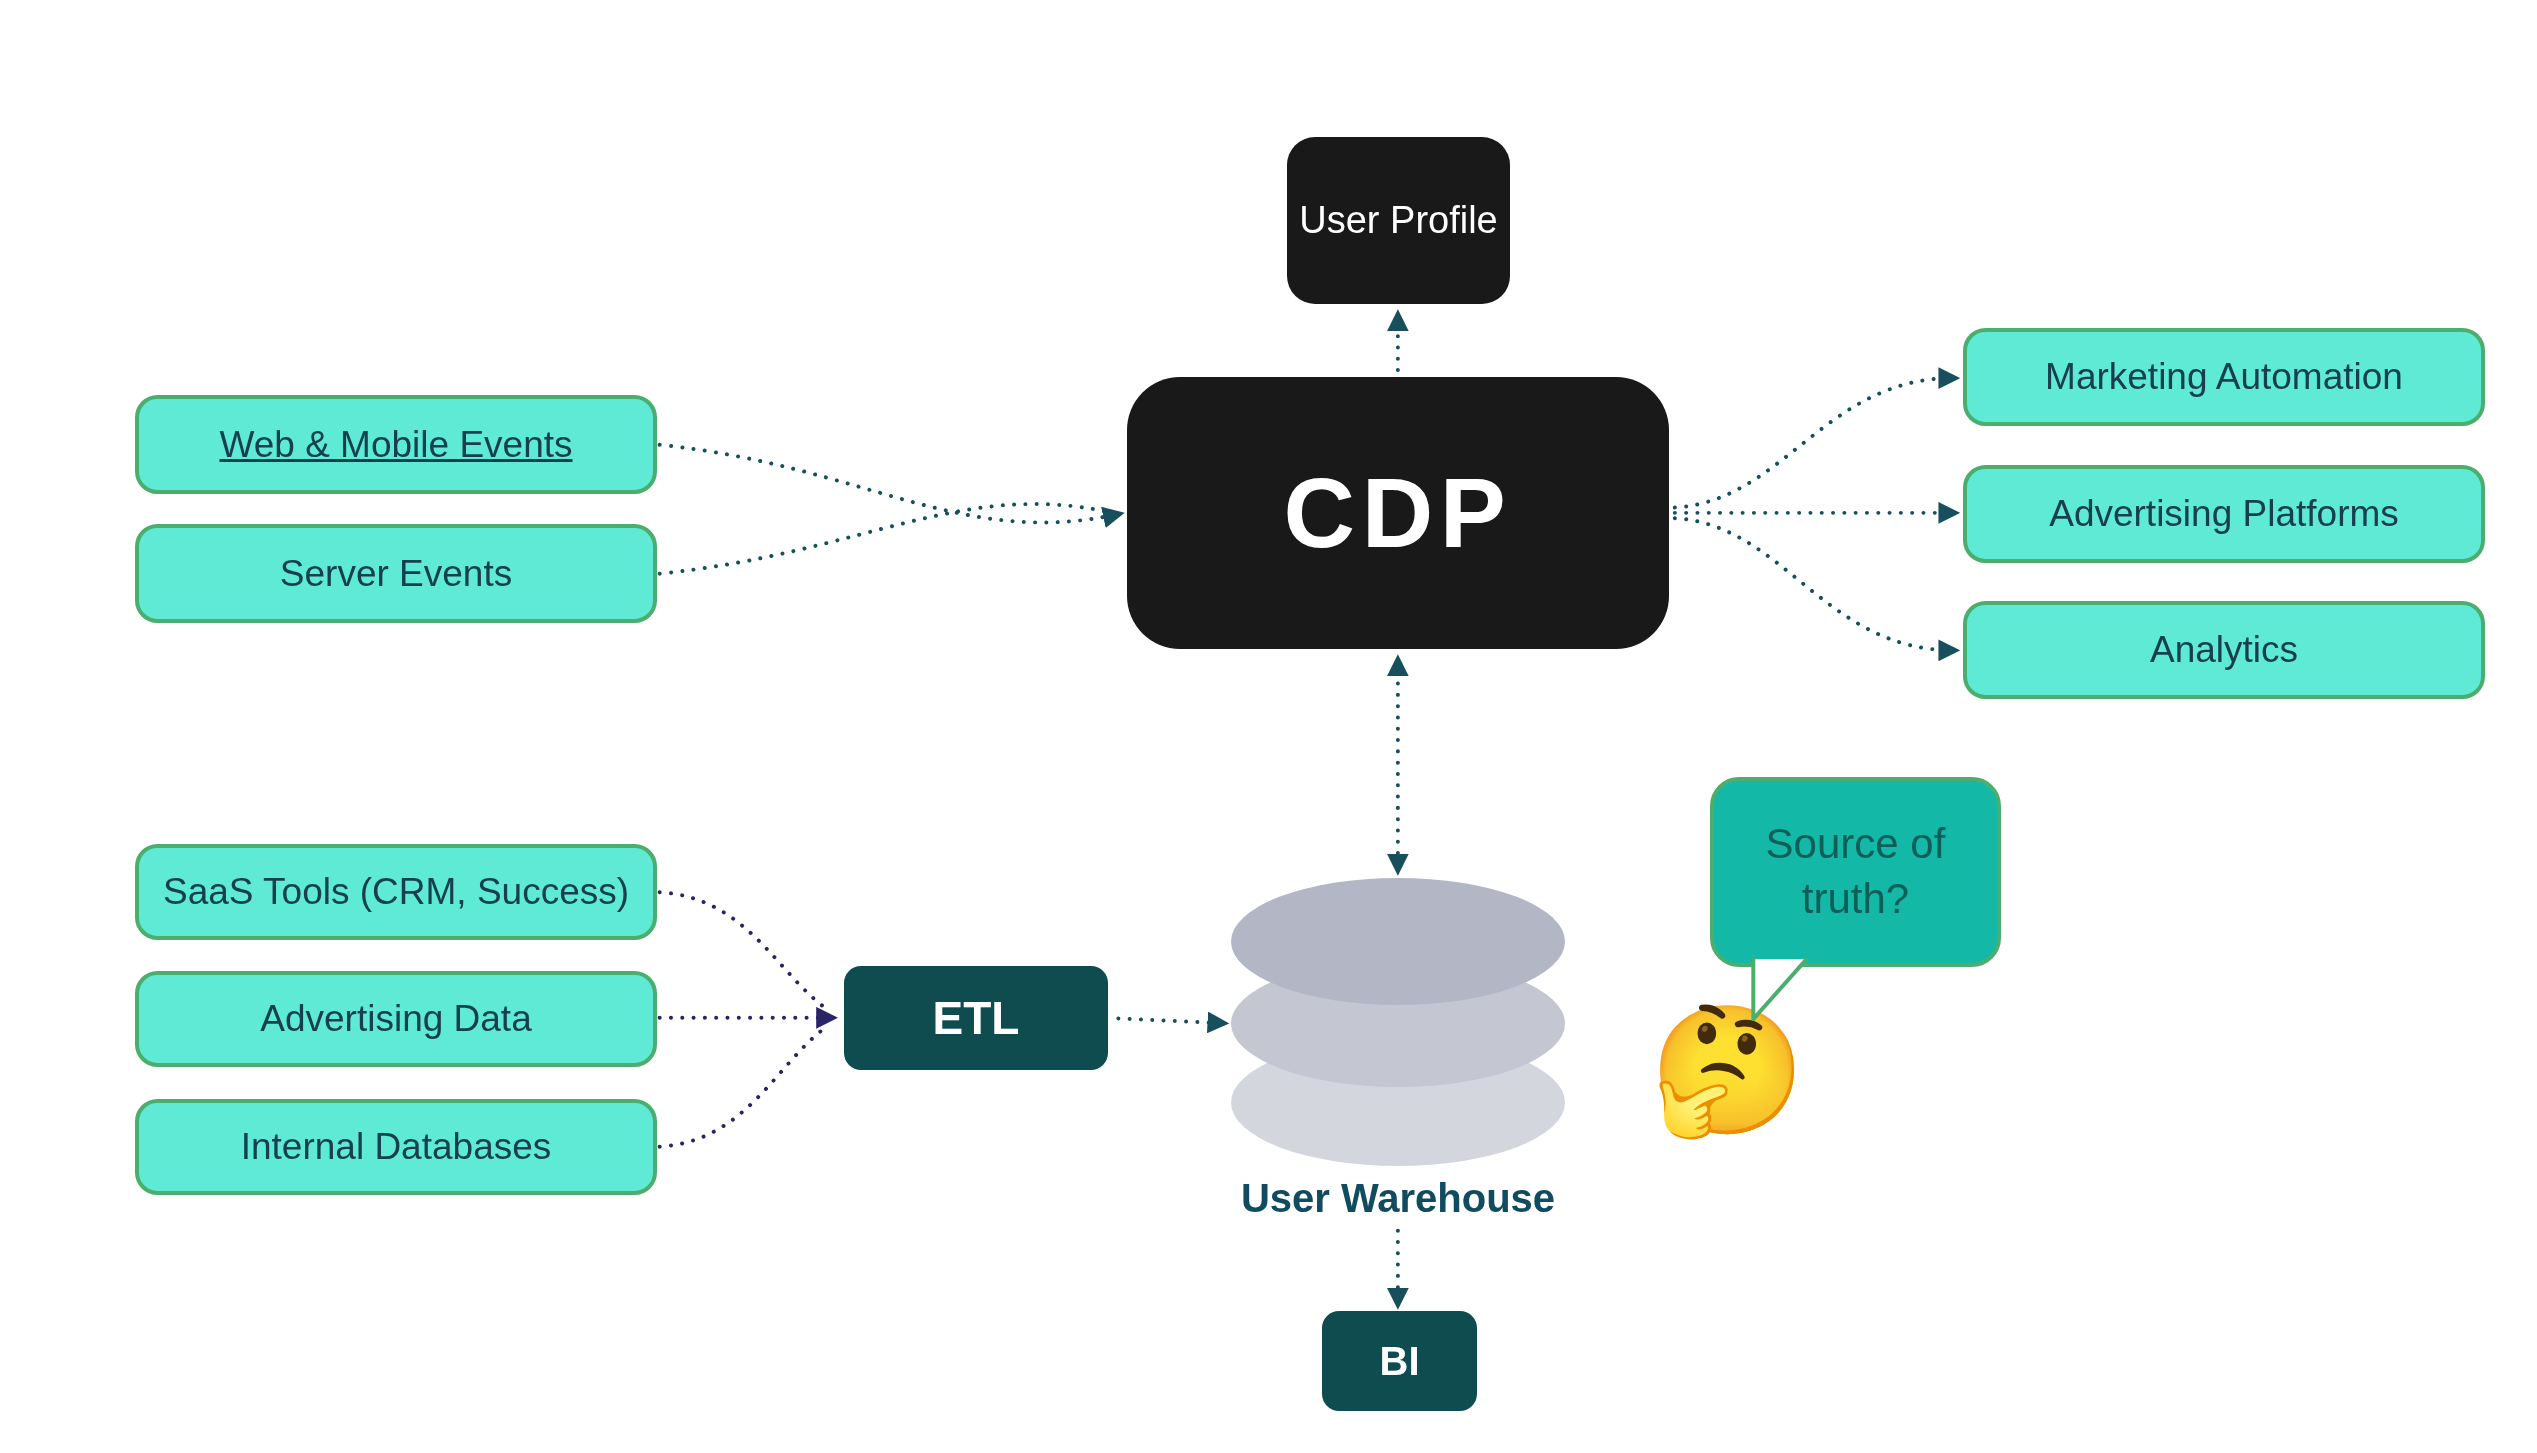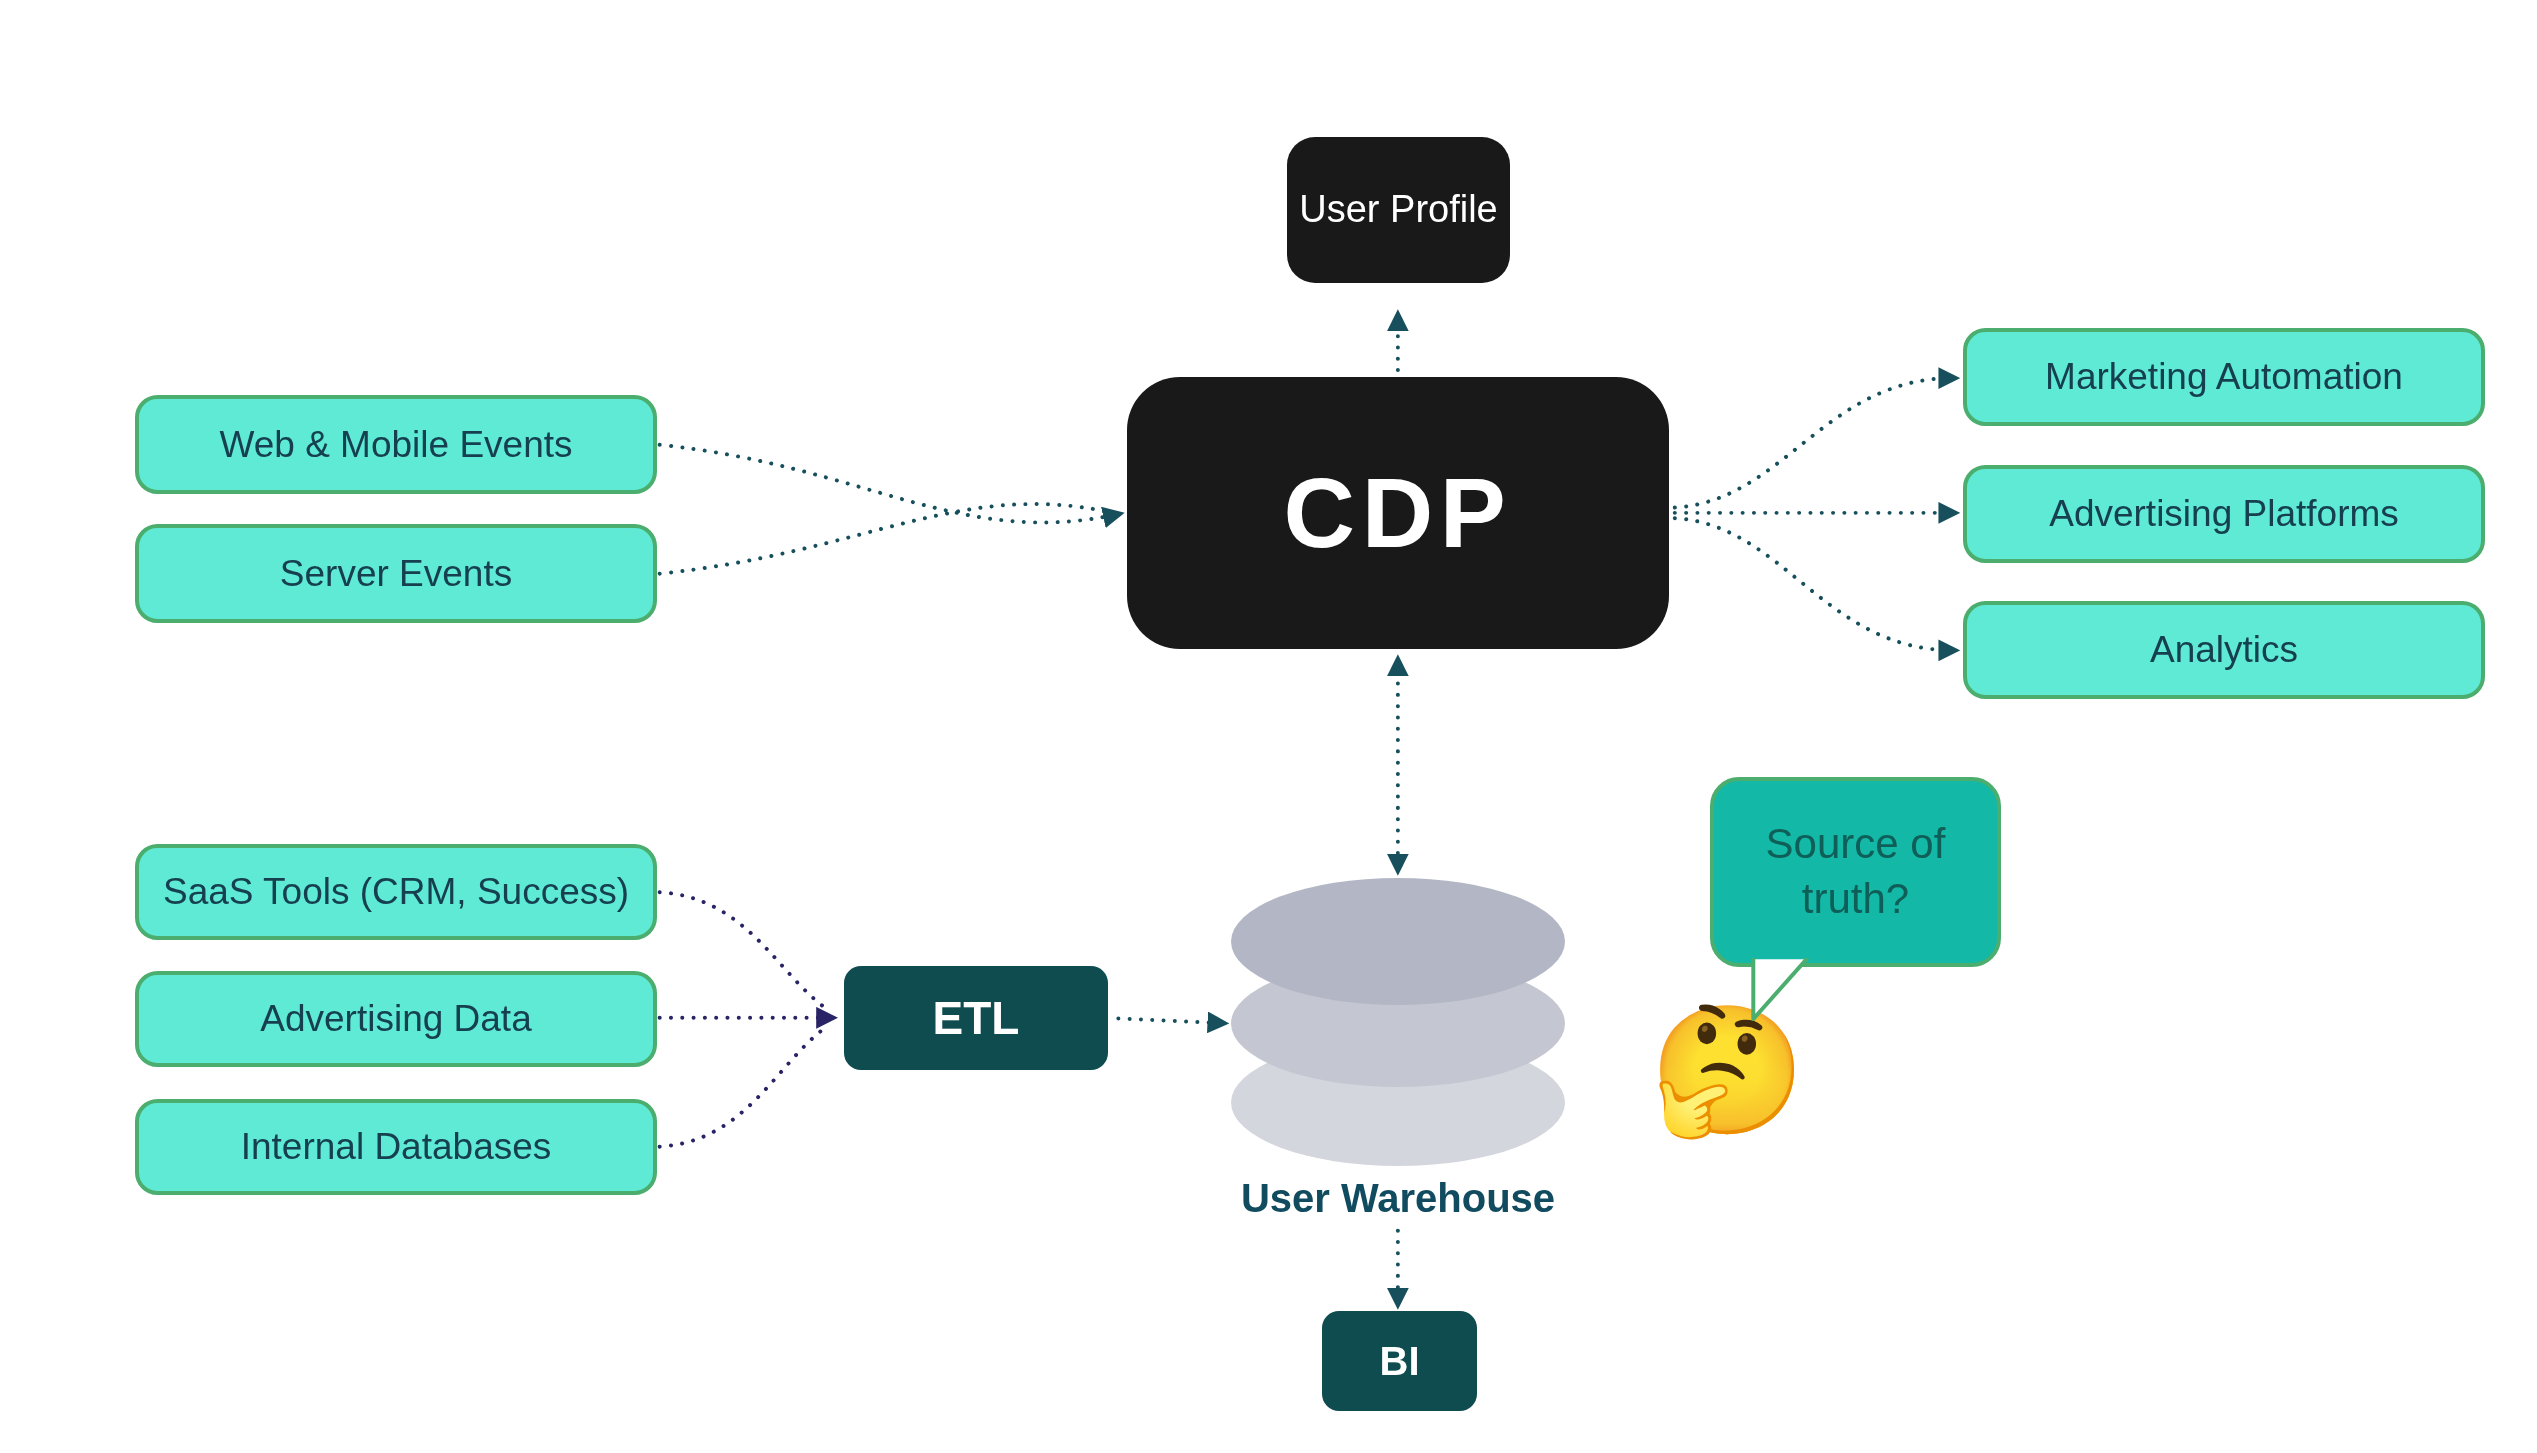--- a/index.html
+++ b/index.html
@@ -23,32 +23,32 @@
 
   .node{position:absolute;display:flex;align-items:center;justify-content:center;
         text-align:center;box-sizing:border-box;}
 
   .box-green{background:#5eead4;border:4px solid var(--green);border-radius:22.5px;
              font-size:37px;font-weight:500;color:var(--ink);}
   .box-dark{background:var(--dark);color:#fff;}
   .box-teal{background:var(--teal);color:#fff;font-weight:700;}
 
   
-  .n-webmobile{left:135px;top:395px;width:522px;height:99px;}
+  .n-webmobile{left:135px;top:395px;width:522px;height:99px;text-decoration:underline;}
   .n-server{left:135px;top:524px;width:522px;height:99px;}
   
   .n-mkt{left:1963px;top:328px;width:522px;height:98px;}
   .n-adv{left:1963px;top:465px;width:522px;height:98px;}
   .n-ana{left:1963px;top:601px;width:522px;height:98px;}
   
   .n-saas{left:135px;top:844px;width:522px;height:96px;}
   .n-advdata{left:135px;top:971px;width:522px;height:96px;}
   .n-intdb{left:135px;top:1099px;width:522px;height:96px;}
 
-  .n-userprofile{left:1287px;top:137px;width:223px;height:146px;border-radius:28px;
+  .n-userprofile{left:1287px;top:137px;width:223px;height:167px;border-radius:28px;
                  font-size:38px;line-height:1.35;}
   .n-cdp{left:1127px;top:377px;width:542px;height:272px;border-radius:53px;
          font-size:99px;font-weight:700;letter-spacing:6.6px;}
   .n-etl{left:844px;top:966px;width:264px;height:104px;border-radius:17px;font-size:46px;}
   .n-bi{left:1322px;top:1311px;width:155px;height:100px;border-radius:17px;font-size:40px;}
 
   
   .cyl{position:absolute;width:334px;height:127px;border-radius:50%;}
   .cyl-top{left:1231px;top:878px;background:var(--cyl-top);z-index:3;}
   .cyl-mid{left:1231px;top:960px;background:var(--cyl-mid);z-index:2;}

